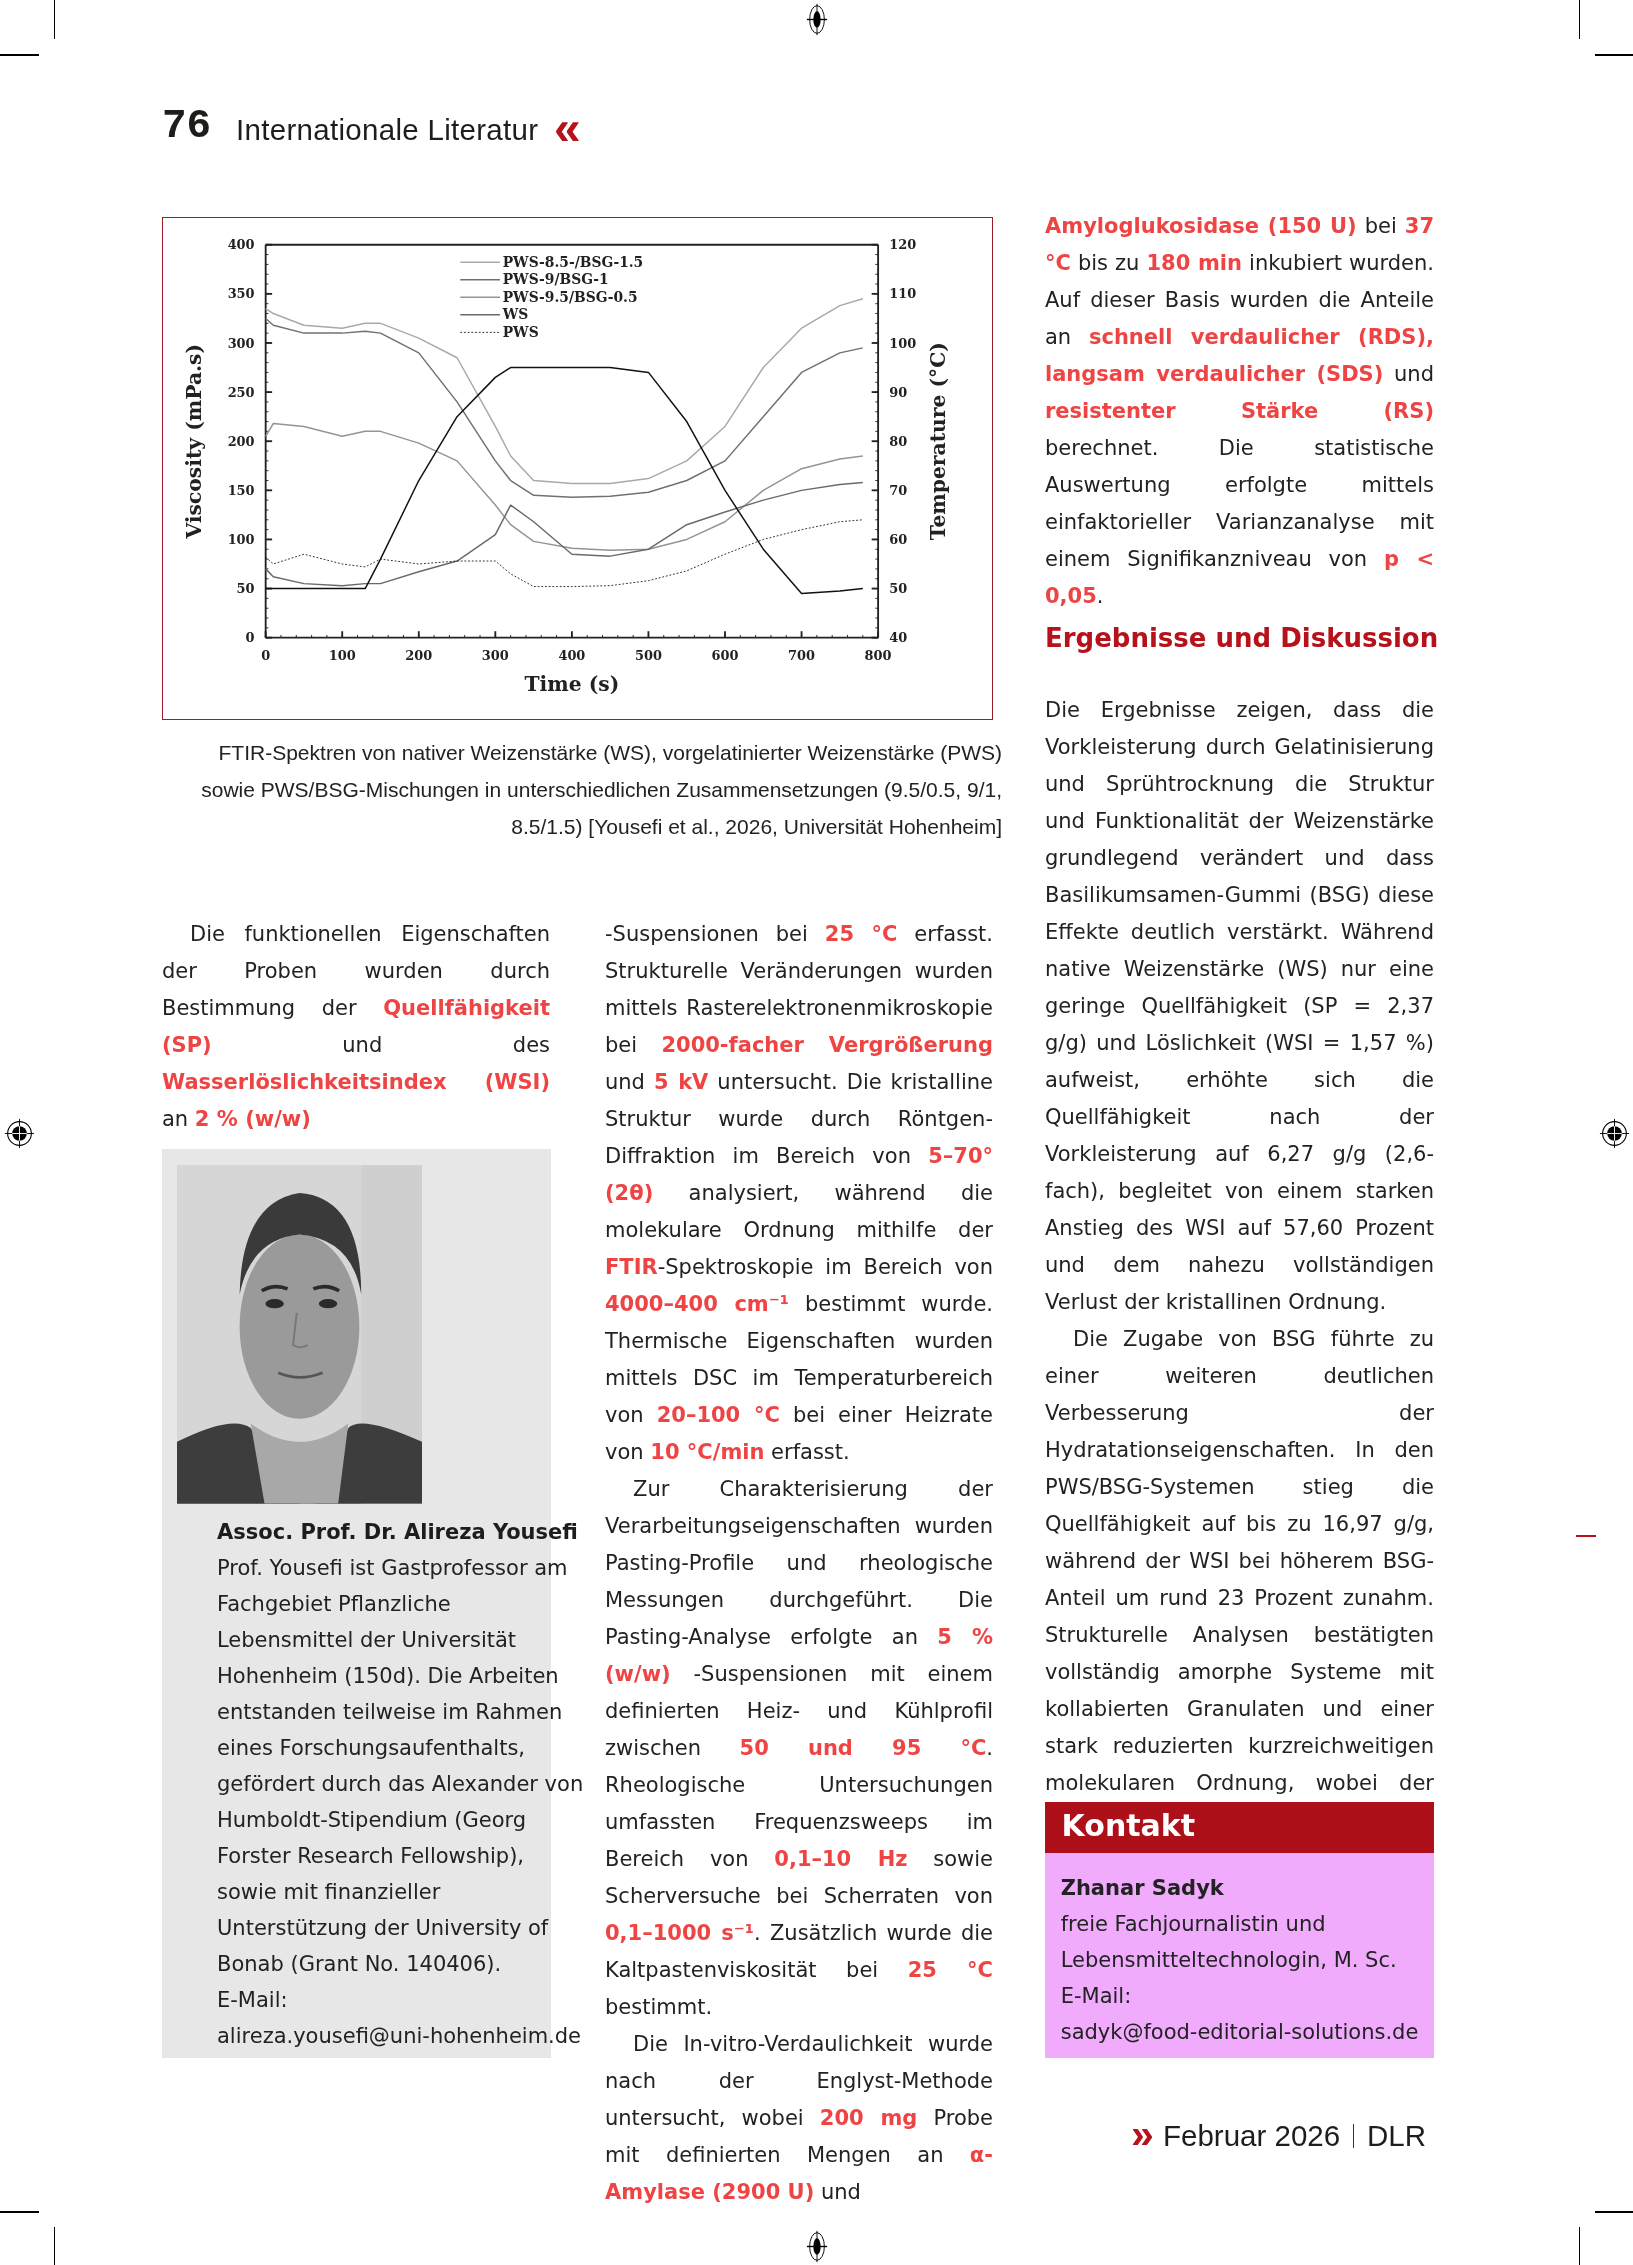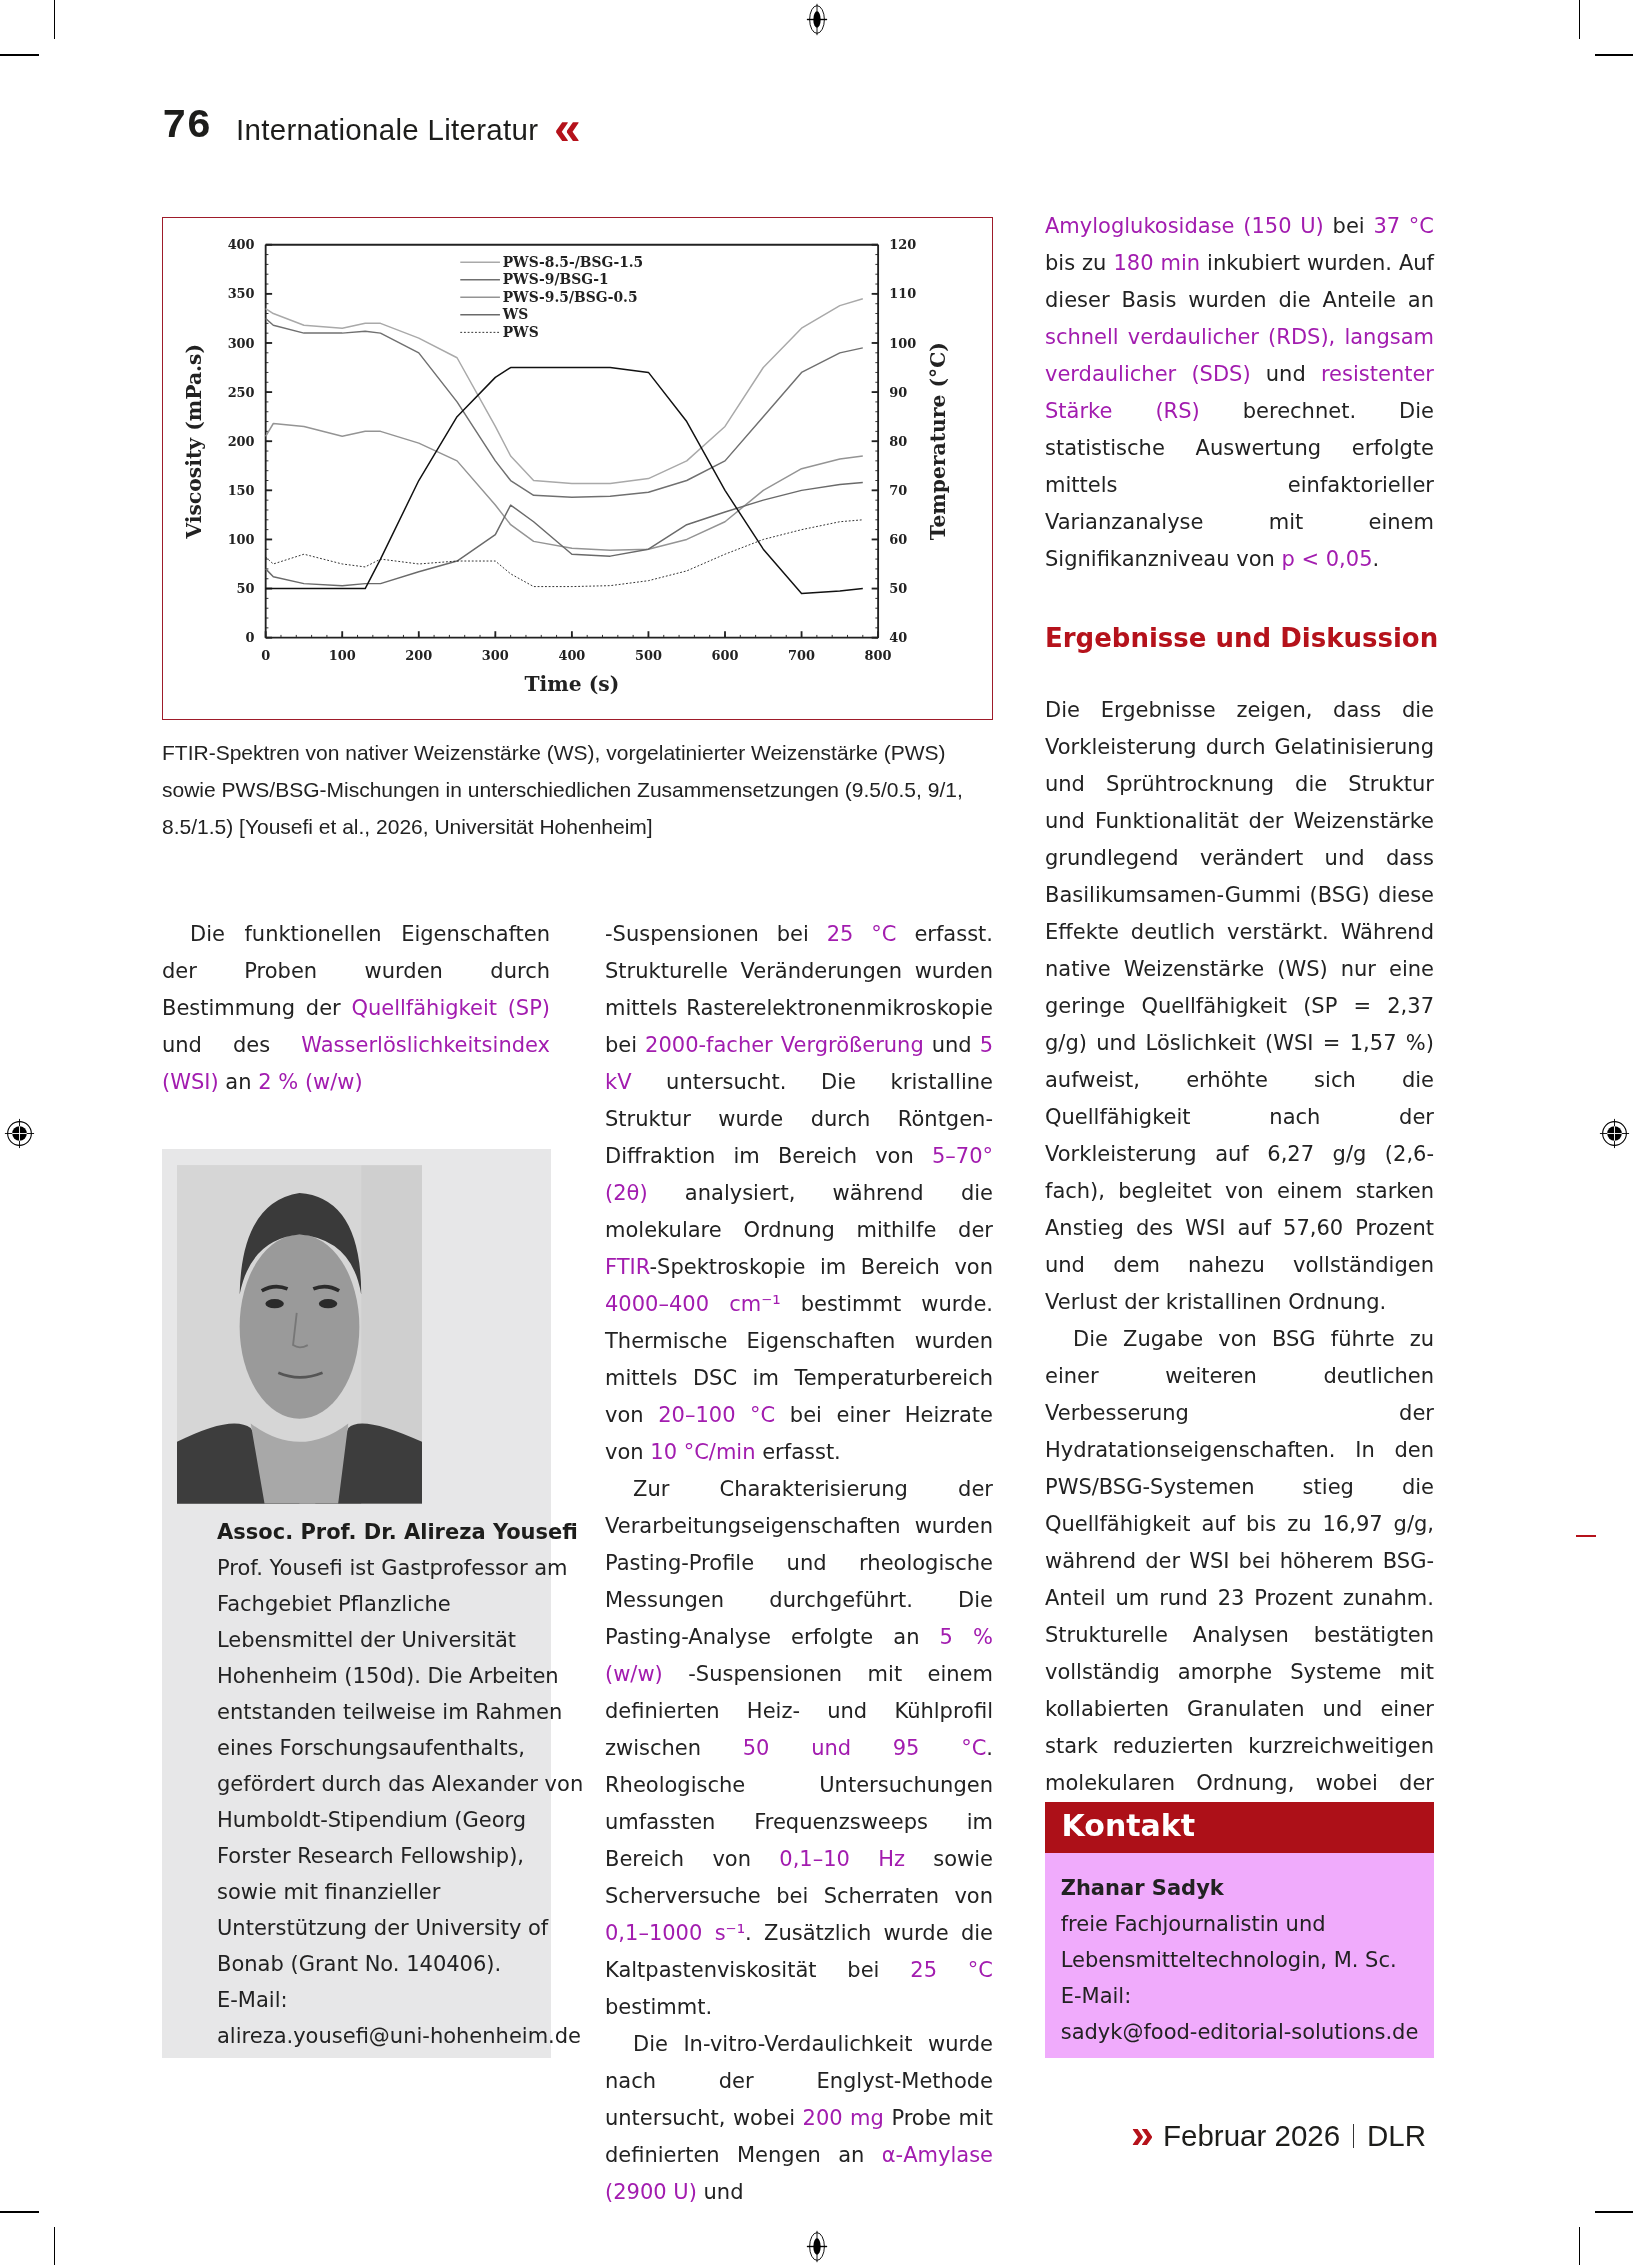--- a/index.html
+++ b/index.html
@@ -6,24 +6,24 @@
   body{width:1634px;height:2266px;position:relative;overflow:hidden;font-family:"DejaVu Sans","Liberation Sans",sans-serif;color:#1d1d1b;}
   .abs{position:absolute;}
   .crop-v{position:absolute;width:0.9px;background:#000;}
   .crop-h{position:absolute;height:1.8px;background:#000;}
   .reg{position:absolute;}
   .header-num{left:162px;top:103px;font-family:Liberation Mono, monospace;font-weight:bold;font-size:41px;color:#1d1d1b;}
   .header-title{left:236px;top:113px;font-family:"Liberation Sans",sans-serif;font-size:29.5px;color:#1d1d1b;letter-spacing:0.3px;}
   .chevron{color:#b5121b;font-weight:bold;font-family:"Liberation Sans",sans-serif;}
   .header-chev{left:554px;top:100px;font-size:48px;}
   .figure-box{left:162px;top:217px;width:831px;height:503px;border:1.8px solid #9e1b2a;box-sizing:border-box;background:#fff;}
-  .caption{left:162px;top:734px;width:840px;font-family:"Liberation Sans",sans-serif;font-size:21px;line-height:37px;color:#222;}
+  .caption{left:162px;top:734px;width:840px;font-family:"Liberation Sans",sans-serif;font-size:21px;line-height:37px;color:#222;text-align:right;}
   .col{position:absolute;font-size:21px;line-height:37px;color:#222;text-align:justify;}
   .col p{margin:0;}
-  .col b{font-weight:normal;color:#a21caf;}
+  .col b{font-weight:bold;color:#ef4444;}
   .indent{text-indent:28px;}
   .col1{left:162px;top:916px;width:388px;}
   .col2{left:605px;top:916px;width:388px;}
   .col3{left:1045px;top:208px;width:389px;}
   .section-heading{left:1045px;top:623px;font-size:26px;font-weight:bold;color:#b5121b;}
   .col3b{left:1045px;top:692px;width:389px;}
   .bio-box{left:162px;top:1149px;width:389px;height:909px;background:#e7e7e8;}
   .photo{left:177px;top:1165px;width:245px;height:339px;background:linear-gradient(180deg,#d8d8d8 0%,#c9c9c9 60%,#4a4a4a 85%,#3a3a3a 100%);overflow:hidden;}
   .bio-text{left:177px;top:1514px;width:369px;font-size:21px;line-height:36px;color:#222;margin-left:40px;}
   .bio-text b{color:#1d1d1b;}

